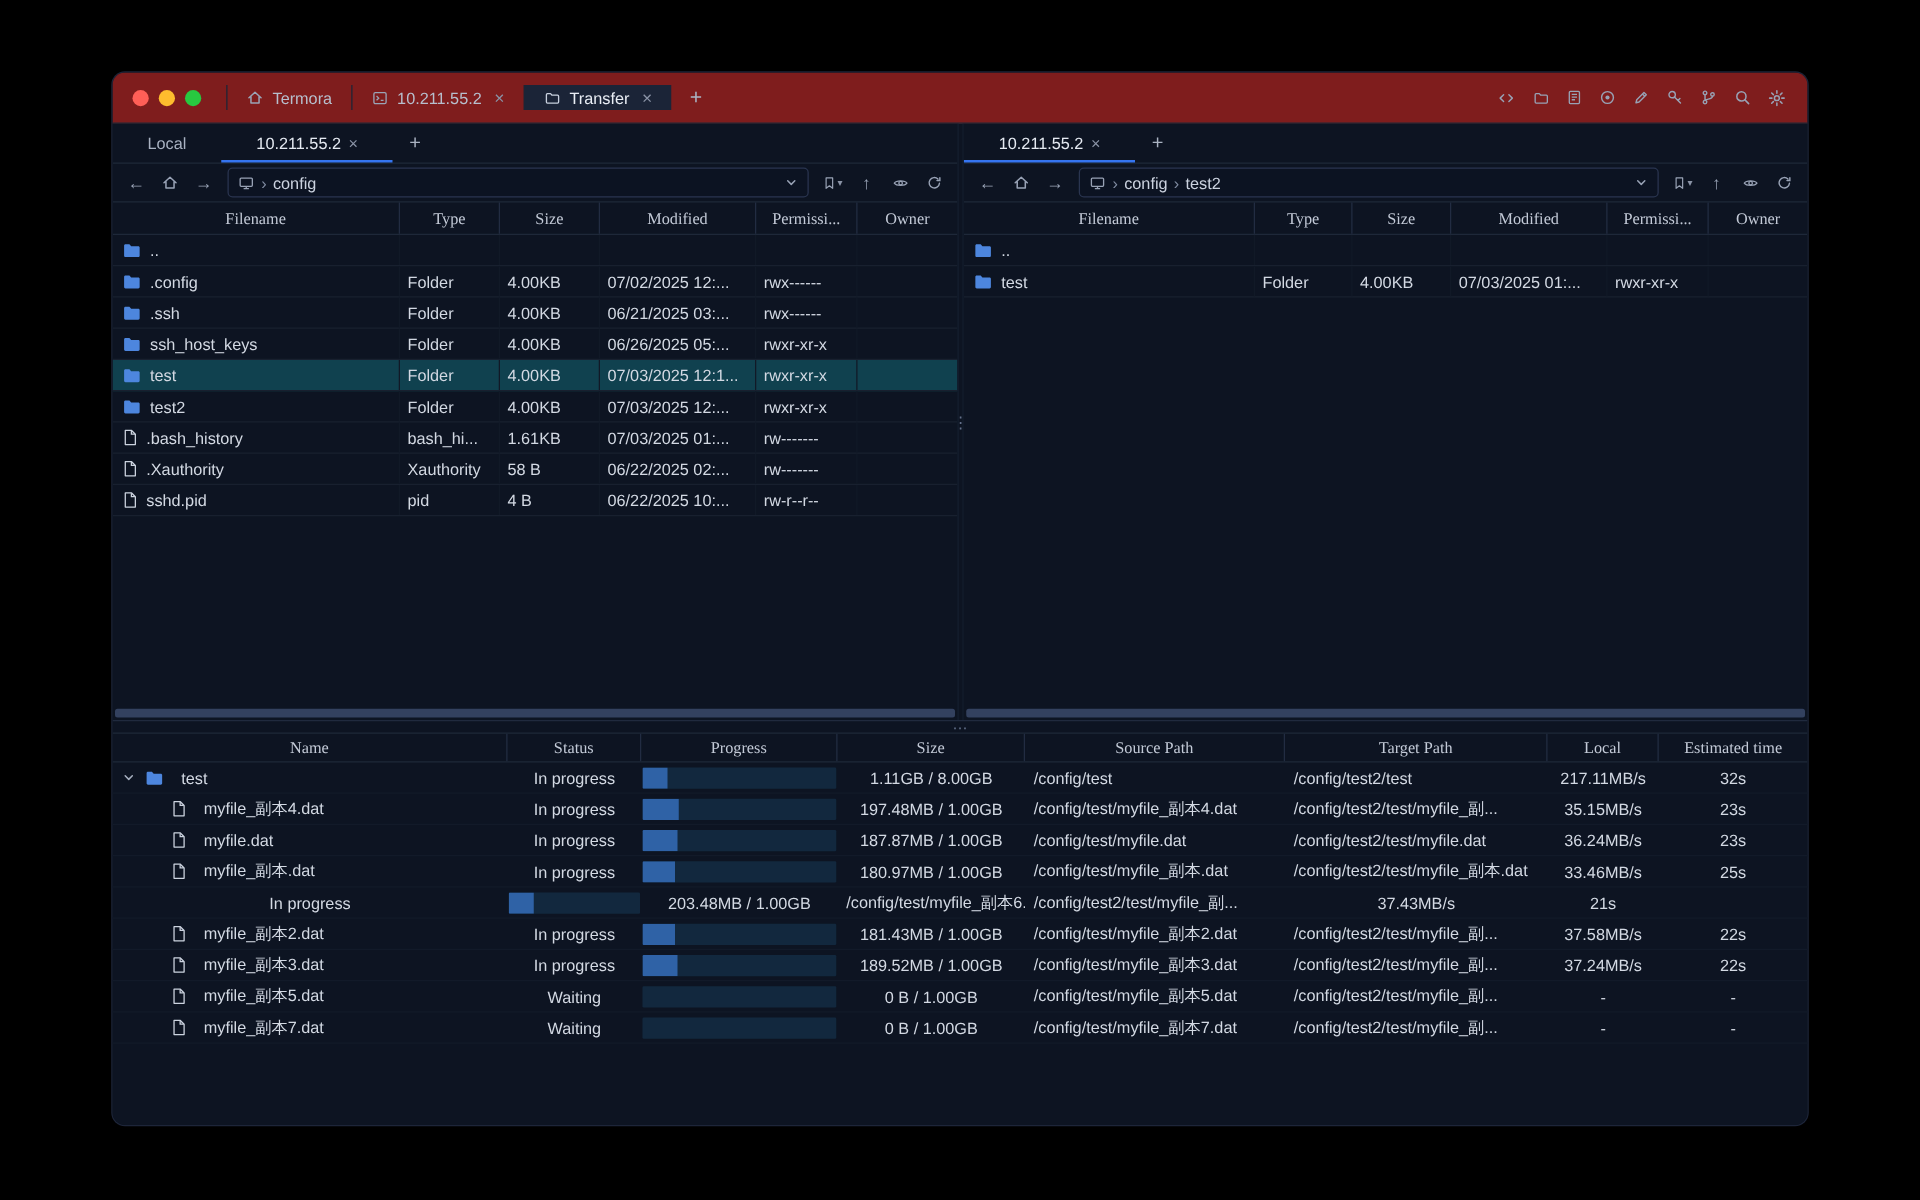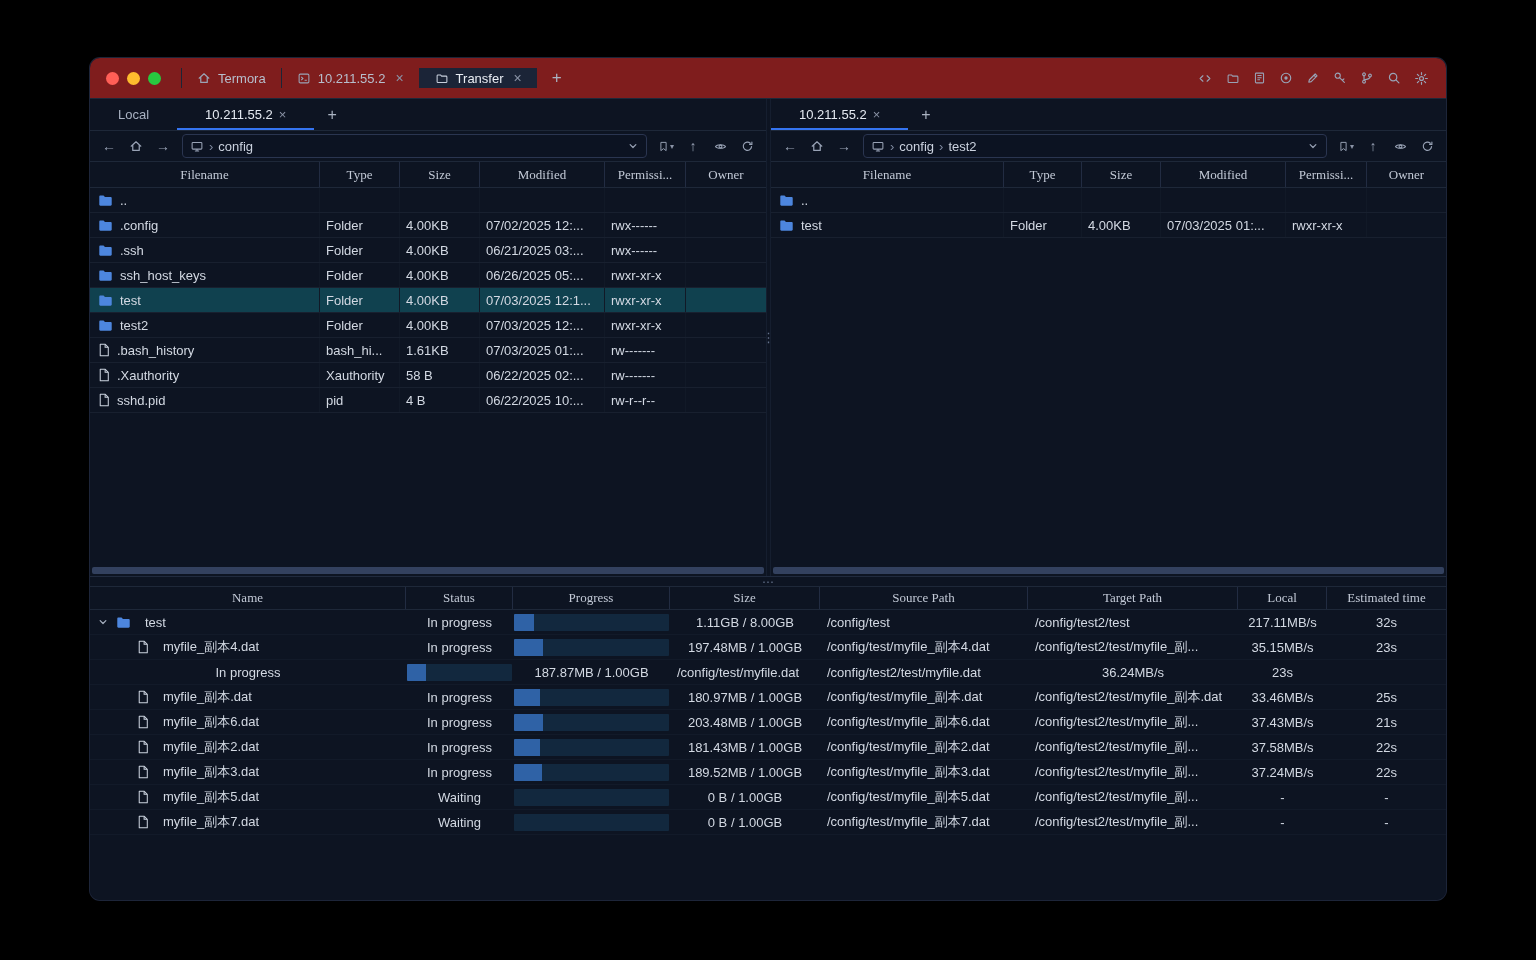--- a/index.html
+++ b/index.html
@@ -568,20 +568,29 @@
               <span class="plabel">19%</span>
             </div>
           </div>
           <div class="cell c-center">197.48MB / 1.00GB</div>
           <div class="cell">/config/test/myfile_副本4.dat</div>
           <div class="cell">/config/test2/test/myfile_副...</div>
           <div class="cell c-center">35.15MB/s</div>
           <div class="cell c-center">23s</div>
         </div>
         <div class="trow gridT">
+          <div class="cell tname lvl1">
+            <span class="fic">
+              <svg width="12" height="14" viewBox="0 0 14 16">
+                <path d="M2.6 1.4h5.9L12 4.9v9.7H2.6z" fill="none" stroke="#ccd3df" stroke-width="1.2" stroke-linejoin="round"></path>
+                <path d="M8.3 1.6v3.2h3.4" fill="none" stroke="#ccd3df" stroke-width="1.2"></path>
+              </svg>
+            </span>
+            <span>myfile.dat</span>
+          </div>
           <div class="cell c-center">In progress</div>
           <div class="cell prog">
             <div class="pbar">
               <div class="pfill" style="width:18%"></div>
               <span class="plabel">18%</span>
             </div>
           </div>
           <div class="cell c-center">187.87MB / 1.00GB</div>
           <div class="cell">/config/test/myfile.dat</div>
           <div class="cell">/config/test2/test/myfile.dat</div>
@@ -605,119 +614,110 @@
               <span class="plabel">17%</span>
             </div>
           </div>
           <div class="cell c-center">180.97MB / 1.00GB</div>
           <div class="cell">/config/test/myfile_副本.dat</div>
           <div class="cell">/config/test2/test/myfile_副本.dat</div>
           <div class="cell c-center">33.46MB/s</div>
           <div class="cell c-center">25s</div>
         </div>
         <div class="trow gridT">
+          <div class="cell c-center">In progress</div>
+          <div class="cell prog">
+            <div class="pbar">
+              <div class="pfill" style="width:19%"></div>
+              <span class="plabel">19%</span>
+            </div>
+          </div>
+          <div class="cell c-center">203.48MB / 1.00GB</div>
+          <div class="cell">/config/test/myfile_副本6.dat</div>
+          <div class="cell">/config/test2/test/myfile_副...</div>
+          <div class="cell c-center">37.43MB/s</div>
+          <div class="cell c-center">21s</div>
+        </div>
+        <div class="trow gridT">
           <div class="cell tname lvl1">
             <span class="fic">
               <svg width="12" height="14" viewBox="0 0 14 16">
                 <path d="M2.6 1.4h5.9L12 4.9v9.7H2.6z" fill="none" stroke="#ccd3df" stroke-width="1.2" stroke-linejoin="round"></path>
                 <path d="M8.3 1.6v3.2h3.4" fill="none" stroke="#ccd3df" stroke-width="1.2"></path>
               </svg>
             </span>
-            <span>myfile_副本6.dat</span>
+            <span>myfile_副本2.dat</span>
           </div>
           <div class="cell c-center">In progress</div>
           <div class="cell prog">
             <div class="pbar">
-              <div class="pfill" style="width:19%"></div>
-              <span class="plabel">19%</span>
-            </div>
-          </div>
-          <div class="cell c-center">203.48MB / 1.00GB</div>
-          <div class="cell">/config/test/myfile_副本6.dat</div>
+              <div class="pfill" style="width:17%"></div>
+              <span class="plabel">17%</span>
+            </div>
+          </div>
+          <div class="cell c-center">181.43MB / 1.00GB</div>
+          <div class="cell">/config/test/myfile_副本2.dat</div>
           <div class="cell">/config/test2/test/myfile_副...</div>
-          <div class="cell c-center">37.43MB/s</div>
-          <div class="cell c-center">21s</div>
+          <div class="cell c-center">37.58MB/s</div>
+          <div class="cell c-center">22s</div>
         </div>
         <div class="trow gridT">
           <div class="cell tname lvl1">
             <span class="fic">
               <svg width="12" height="14" viewBox="0 0 14 16">
                 <path d="M2.6 1.4h5.9L12 4.9v9.7H2.6z" fill="none" stroke="#ccd3df" stroke-width="1.2" stroke-linejoin="round"></path>
                 <path d="M8.3 1.6v3.2h3.4" fill="none" stroke="#ccd3df" stroke-width="1.2"></path>
               </svg>
             </span>
-            <span>myfile_副本2.dat</span>
+            <span>myfile_副本3.dat</span>
           </div>
           <div class="cell c-center">In progress</div>
           <div class="cell prog">
             <div class="pbar">
-              <div class="pfill" style="width:17%"></div>
-              <span class="plabel">17%</span>
-            </div>
-          </div>
-          <div class="cell c-center">181.43MB / 1.00GB</div>
-          <div class="cell">/config/test/myfile_副本2.dat</div>
+              <div class="pfill" style="width:18%"></div>
+              <span class="plabel">18%</span>
+            </div>
+          </div>
+          <div class="cell c-center">189.52MB / 1.00GB</div>
+          <div class="cell">/config/test/myfile_副本3.dat</div>
           <div class="cell">/config/test2/test/myfile_副...</div>
-          <div class="cell c-center">37.58MB/s</div>
+          <div class="cell c-center">37.24MB/s</div>
           <div class="cell c-center">22s</div>
         </div>
         <div class="trow gridT">
           <div class="cell tname lvl1">
             <span class="fic">
               <svg width="12" height="14" viewBox="0 0 14 16">
                 <path d="M2.6 1.4h5.9L12 4.9v9.7H2.6z" fill="none" stroke="#ccd3df" stroke-width="1.2" stroke-linejoin="round"></path>
                 <path d="M8.3 1.6v3.2h3.4" fill="none" stroke="#ccd3df" stroke-width="1.2"></path>
               </svg>
             </span>
-            <span>myfile_副本3.dat</span>
-          </div>
-          <div class="cell c-center">In progress</div>
-          <div class="cell prog">
-            <div class="pbar">
-              <div class="pfill" style="width:18%"></div>
-              <span class="plabel">18%</span>
-            </div>
-          </div>
-          <div class="cell c-center">189.52MB / 1.00GB</div>
-          <div class="cell">/config/test/myfile_副本3.dat</div>
+            <span>myfile_副本5.dat</span>
+          </div>
+          <div class="cell c-center">Waiting</div>
+          <div class="cell prog">
+            <div class="pbar">
+              <div class="pfill" style="width:0%"></div>
+              <span class="plabel">0%</span>
+            </div>
+          </div>
+          <div class="cell c-center">0 B / 1.00GB</div>
+          <div class="cell">/config/test/myfile_副本5.dat</div>
           <div class="cell">/config/test2/test/myfile_副...</div>
-          <div class="cell c-center">37.24MB/s</div>
-          <div class="cell c-center">22s</div>
+          <div class="cell c-center">-</div>
+          <div class="cell c-center">-</div>
         </div>
         <div class="trow gridT">
           <div class="cell tname lvl1">
             <span class="fic">
               <svg width="12" height="14" viewBox="0 0 14 16">
                 <path d="M2.6 1.4h5.9L12 4.9v9.7H2.6z" fill="none" stroke="#ccd3df" stroke-width="1.2" stroke-linejoin="round"></path>
                 <path d="M8.3 1.6v3.2h3.4" fill="none" stroke="#ccd3df" stroke-width="1.2"></path>
               </svg>
             </span>
-            <span>myfile_副本5.dat</span>
-          </div>
-          <div class="cell c-center">Waiting</div>
-          <div class="cell prog">
-            <div class="pbar">
-              <div class="pfill" style="width:0%"></div>
-              <span class="plabel">0%</span>
-            </div>
-          </div>
-          <div class="cell c-center">0 B / 1.00GB</div>
-          <div class="cell">/config/test/myfile_副本5.dat</div>
-          <div class="cell">/config/test2/test/myfile_副...</div>
-          <div class="cell c-center">-</div>
-          <div class="cell c-center">-</div>
-        </div>
-        <div class="trow gridT">
-          <div class="cell tname lvl1">
-            <span class="fic">
-              <svg width="12" height="14" viewBox="0 0 14 16">
-                <path d="M2.6 1.4h5.9L12 4.9v9.7H2.6z" fill="none" stroke="#ccd3df" stroke-width="1.2" stroke-linejoin="round"></path>
-                <path d="M8.3 1.6v3.2h3.4" fill="none" stroke="#ccd3df" stroke-width="1.2"></path>
-              </svg>
-            </span>
             <span>myfile_副本7.dat</span>
           </div>
           <div class="cell c-center">Waiting</div>
           <div class="cell prog">
             <div class="pbar">
               <div class="pfill" style="width:0%"></div>
               <span class="plabel">0%</span>
             </div>
           </div>
           <div class="cell c-center">0 B / 1.00GB</div>

